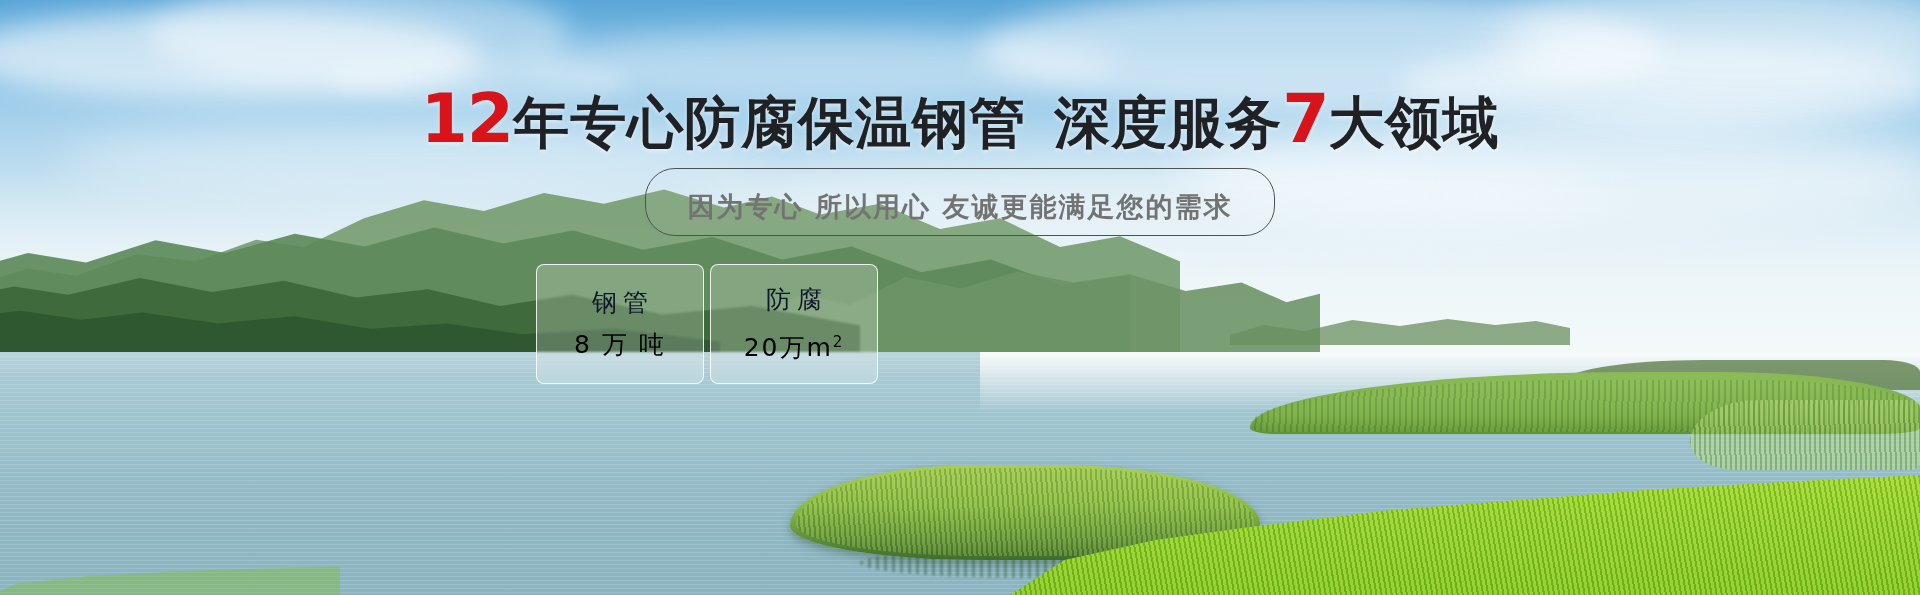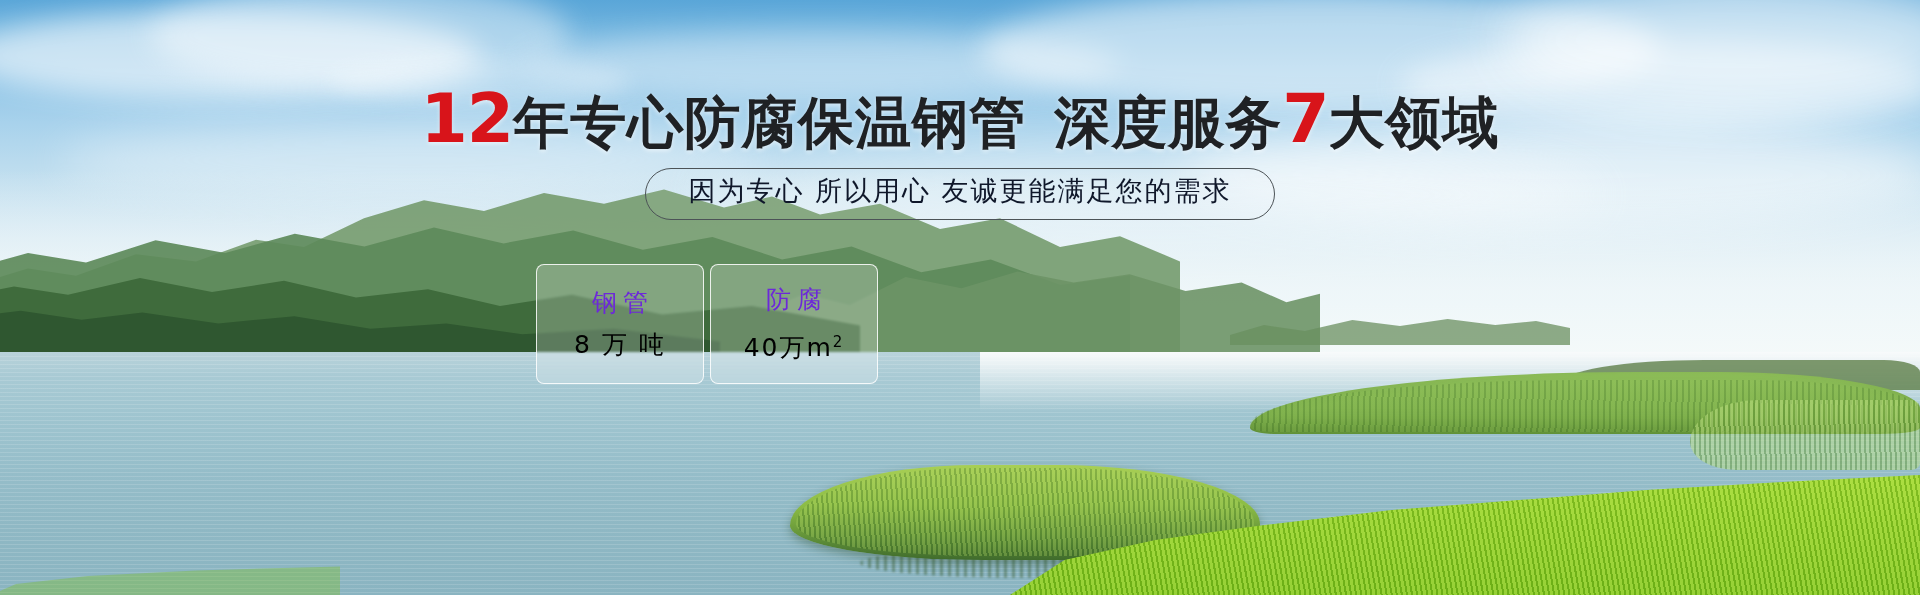--- a/index.html
+++ b/index.html
@@ -186,49 +186,50 @@
     font-weight:bold;
     letter-spacing:-1px;
   }
   .hl-gap{display:inline-block;width:28px;}
 
   .subtitle-wrap{
     position:absolute;left:0;top:168px;width:1920px;text-align:center;
   }
   .subtitle{
     display:inline-block;
-    padding:5px 42px 11px;
+    padding:21px 42px 11px;
     border:1.5px solid #4c5357;
     border-radius:30px;
     font-size:27px;
     line-height:34px;
     letter-spacing:2px;
-    color:#0f172a;
+    color:#737373;
     font-family:"DejaVu Sans","Liberation Sans",sans-serif;
     white-space:nowrap;
     background:rgba(255,255,255,.06);
+    font-weight:bold;
   }
 
   .stats{
     position:absolute;left:536px;top:264px;
     display:flex;gap:6px;
   }
   .stat-card{
     width:166px;height:118px;
     border:1px solid rgba(255,255,255,.85);
     border-radius:8px;
     background:rgba(255,255,255,.22);
     display:flex;flex-direction:column;
     align-items:center;justify-content:center;
     gap:14px;
     backdrop-filter:blur(1px);
   }
   .stat-label{
     font-size:25px;letter-spacing:6px;
-    color:#6d28d9;
+    color:#0f172a;
     font-family:"DejaVu Sans","Liberation Sans",sans-serif;
     text-indent:6px;
     line-height:28px;
   }
   .stat-value{
     font-size:25px;letter-spacing:2px;
     color:#000000;
     font-family:"DejaVu Sans","Liberation Sans",sans-serif;
     line-height:28px;
     white-space:nowrap;
@@ -293,20 +294,20 @@
       <div class="stat-card">
         <div class="stat-label">钢管</div>
         <div class="stat-value">
           <span>8 万 吨</span>
         </div>
       </div>
 
       <div class="stat-card">
         <div class="stat-label">防腐</div>
         <div class="stat-value">
-          <span>40</span><span>万m</span><sup>2</sup>
+          <span>20</span><span>万m</span><sup>2</sup>
         </div>
       </div>
 
 
     </div>
   </div>
 </div>
 
 </body></html>

